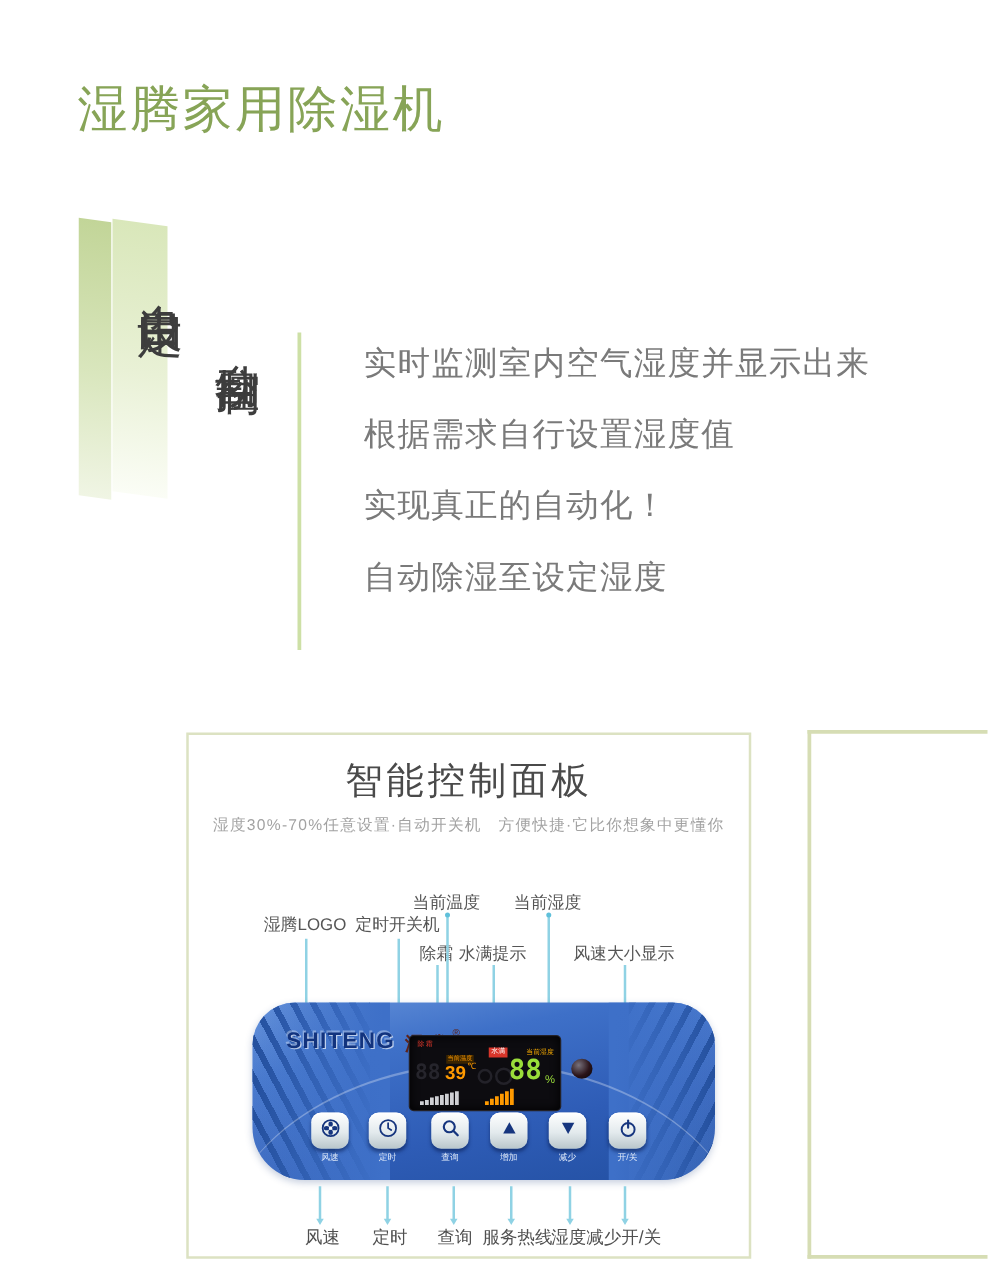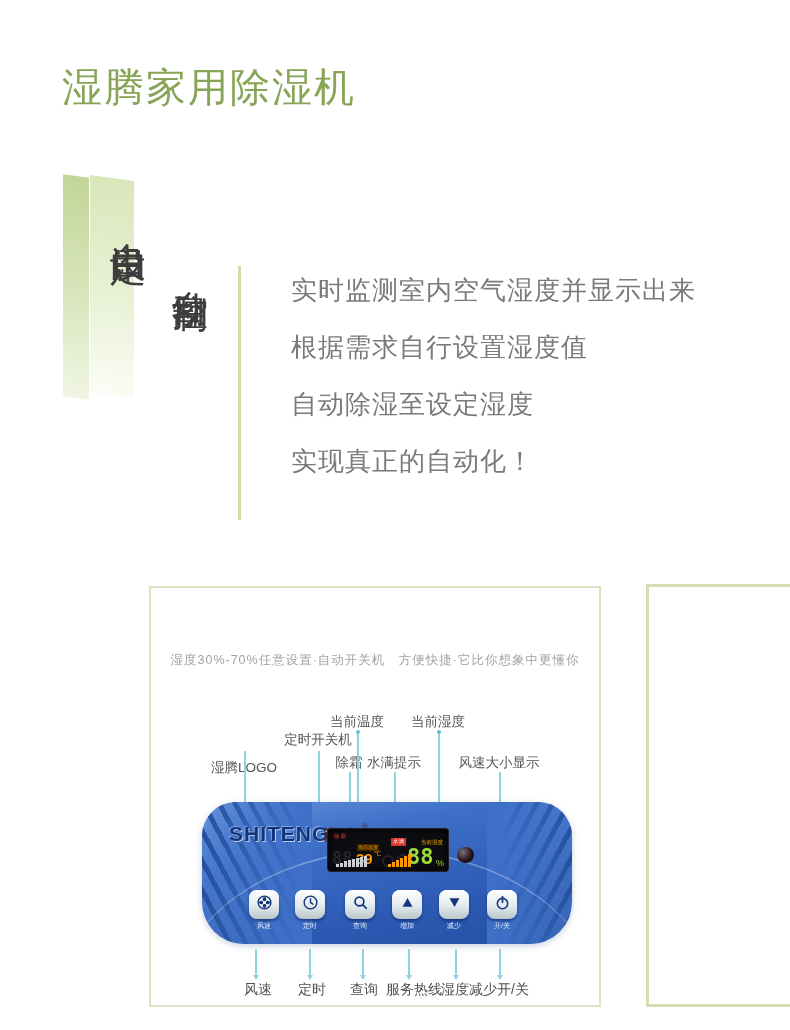--- a/index.html
+++ b/index.html
@@ -49,27 +49,27 @@
   .stripes-left { position:absolute; left:-6px; top:0; bottom:0; width:100px;
             background:repeating-linear-gradient(62deg,#24509e 0 5px,rgba(110,155,225,.25) 5px 14px); }
   .fade-left { position:absolute; left:0; top:0; bottom:0; width:110px;
             background:linear-gradient(90deg,rgba(62,112,200,0) 0%,rgba(62,112,200,.55) 45%,#3e70c8 95%); }
   .stripes-right { position:absolute; right:-6px; top:0; bottom:0; width:75px;
             background:repeating-linear-gradient(118deg,#24509e 0 5px,rgba(110,155,225,.25) 5px 14px); }
   .fade-right { position:absolute; right:0; top:0; bottom:0; width:85px;
             background:linear-gradient(270deg,rgba(62,112,200,0) 0%,rgba(62,112,200,.55) 45%,#3e70c8 95%); }
   .panel-arc { position:absolute; left:-30px; top:48px; width:430px; height:320px; border-radius:50%;
             border-top:2px solid rgba(255,255,255,.30); }
-  .brand { left:27px; top:20px; font-size:21px; font-weight:bold; color:#12337e; letter-spacing:1px;
+  .brand { left:27px; top:20px; font-size:18px; font-weight:bold; color:#12337e; letter-spacing:1px;
            text-shadow:1px 1px 0 rgba(255,255,255,.65), -1px -1px 0 rgba(255,255,255,.35); }
   .brand-cn { left:122px; top:24px; font-size:15px; font-weight:bold; color:#5f2318; letter-spacing:3px; }
   .brand-reg { left:160px; top:20px; font-size:8px; color:#5f2318; }
 
   
-  .lcd { left:126px; top:27px; width:120px; height:42px; background:#0d0c10; border-radius:3px;
+  .lcd { left:126px; top:27px; width:120px; height:59px; background:#0d0c10; border-radius:3px;
          box-shadow:0 0 0 1px #232127, inset 0 0 8px #000;padding-left:28px; }
   .lcd span { position:absolute; line-height:1; }
   .lcd-defrost { left:6px; top:5px; font-size:5.5px; color:#e8392c; letter-spacing:1px; }
   .lcd-ghost { left:4px; top:21px; font-size:17px; font-weight:bold; color:#26252c; font-family:"DejaVu Sans Mono",monospace; }
   .lcd-temp-label { left:29px; top:15px; font-size:5px; color:#ff9a00; background:#3a2400; padding:1px; }
   .lcd-temp { left:28px; top:22px; font-size:15px; font-weight:bold; color:#ff9a00; }
   .lcd-temp-unit { left:46px; top:21px; font-size:7px; color:#ff9a00; }
   .swirl { position:absolute; border:2px solid #232229; border-radius:50%; }
   .swirl.s1 { left:54px; top:26px; width:12px; height:12px; }
   .swirl.s2 { left:68px; top:25px; width:14px; height:14px; }
@@ -100,32 +100,33 @@
 
 <div class="abs shape-dark"></div>
 <div class="abs shape-light"></div>
 <div class="abs vtitle v1">自由设定</div>
 <div class="abs vtitle v2">自动控制</div>
 <div class="abs vdivider"></div>
 
 <div class="abs feature-list">
   <div>实时监测室内空气湿度并显示出来</div>
   <div>根据需求自行设置湿度值</div>
+  <div>实现真正的自动化！</div>
   <div>自动除湿至设定湿度</div>
-  <div>实现真正的自动化！</div>
 </div>
 
 <div class="abs card2"></div>
 
 <div class="abs card">
+  <div class="abs card-title">智能控制面板</div>
   <div class="abs card-subtitle">湿度30%-70%任意设置·自动开关机　方便快捷·它比你想象中更懂你</div>
 
   <div class="abs co-label" style="left:206px; top:125px;">当前温度</div>
   <div class="abs co-label" style="left:287px; top:125px;">当前湿度</div>
-  <div class="abs co-label" style="left:93px;  top:143px;margin-top:28px;">湿腾LOGO</div>
+  <div class="abs co-label" style="left:93px;  top:143px;">湿腾LOGO</div>
   <div class="abs co-label" style="left:167px; top:143px;">定时开关机</div>
   <div class="abs co-label" style="left:198px; top:166px;">除霜</div>
   <div class="abs co-label" style="left:243px; top:166px;">水满提示</div>
   <div class="abs co-label" style="left:348px; top:166px;">风速大小显示</div>
 
   <div class="abs cl" style="left:93px;  top:163px; height:62px;"></div>
   <div class="abs cl" style="left:167px; top:163px; height:112px;"></div>
   <div class="abs cl topdot" style="left:206px; top:144px; height:113px;"></div>
   <div class="abs cl" style="left:198px; top:184px; height:82px;"></div>
   <div class="abs cl" style="left:243px; top:184px; height:64px;"></div>

